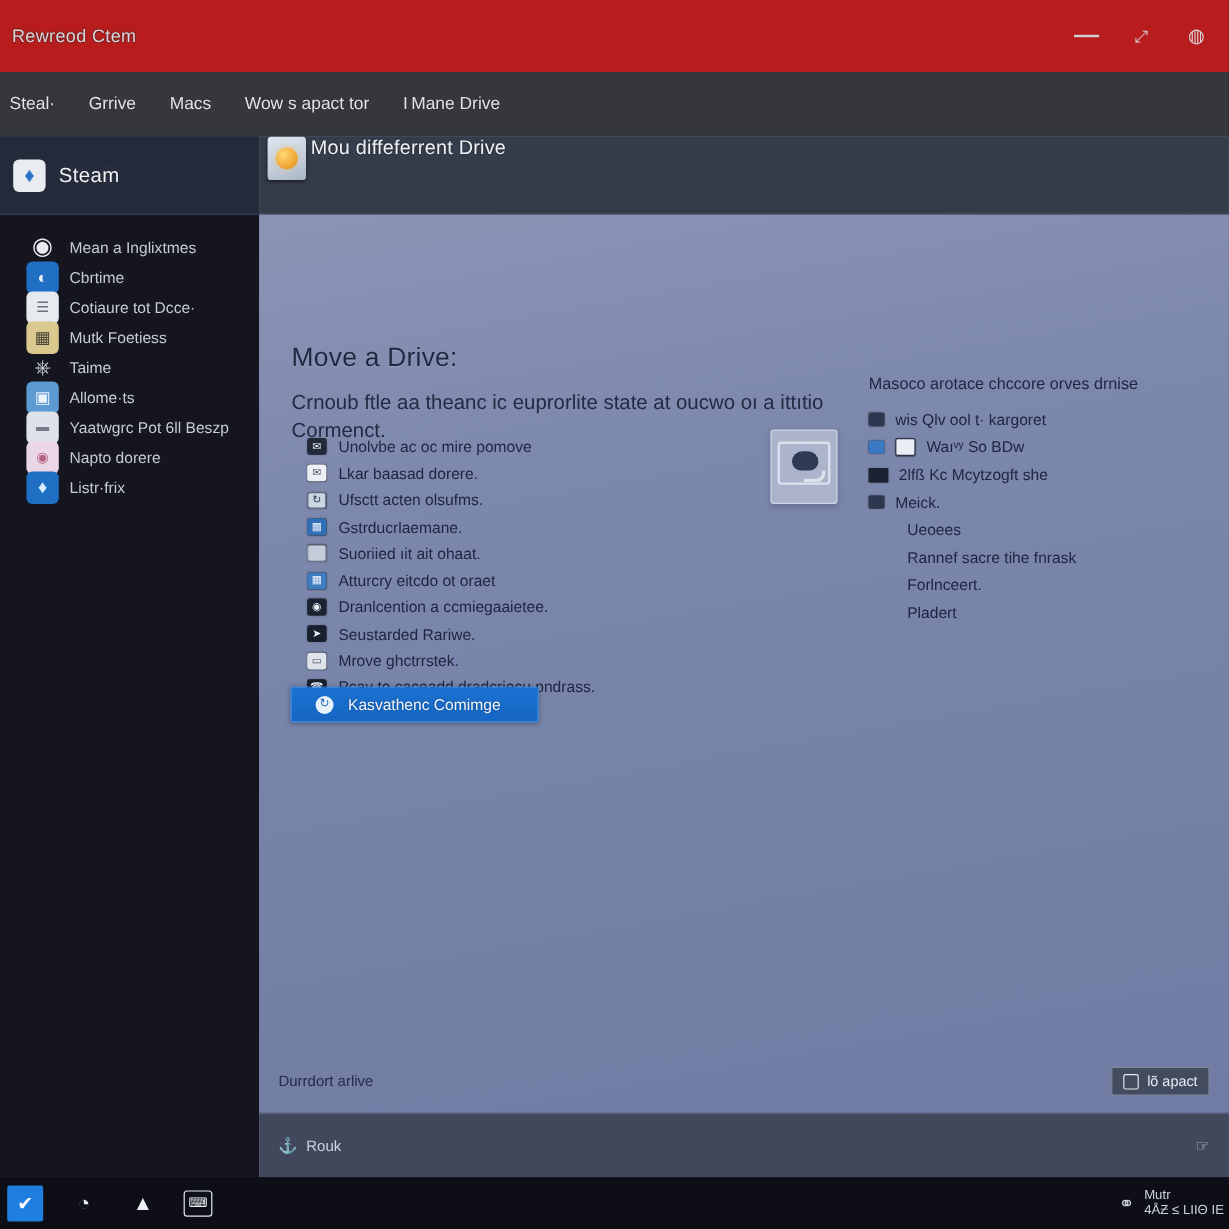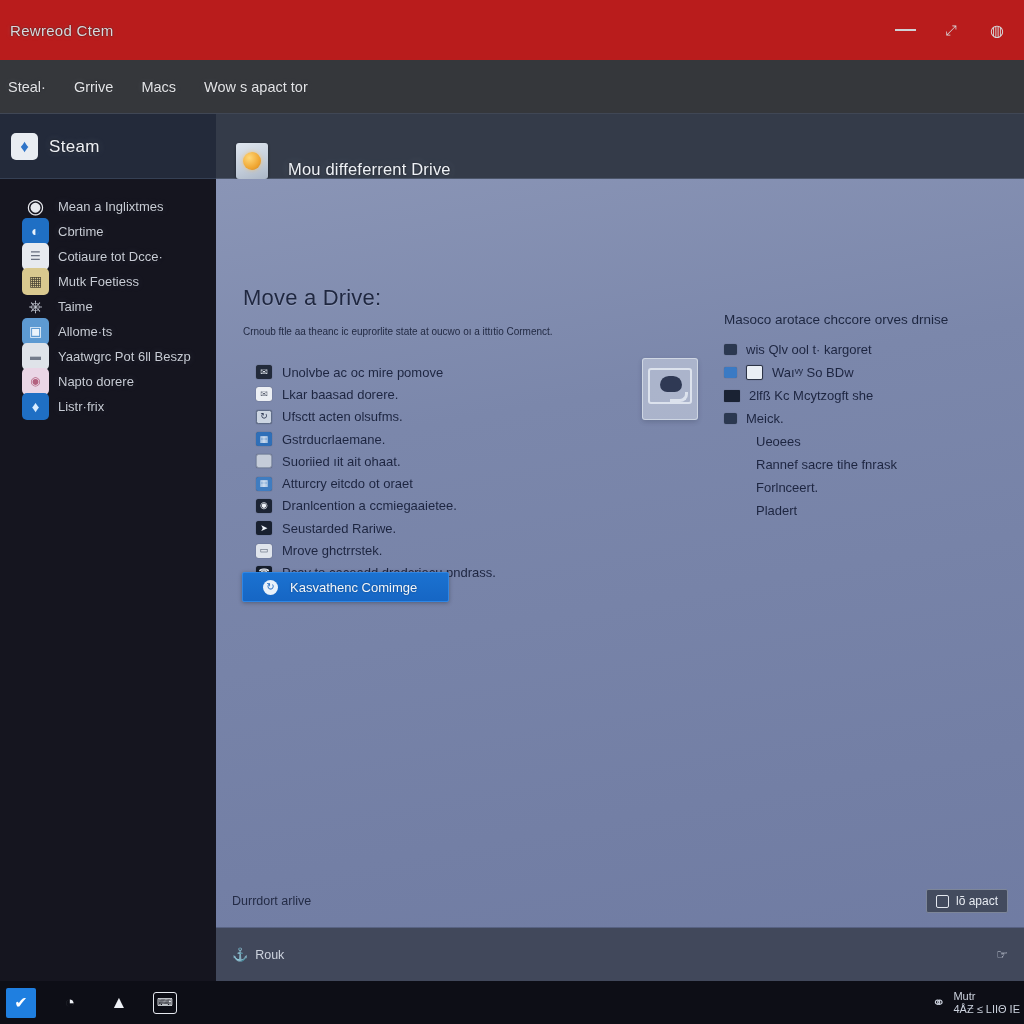--- a/index.html
+++ b/index.html
@@ -107,21 +107,21 @@
   .sb-list { padding-top:15px; }
   .sb-item + .sb-item { margin-top:0.5px; }
 
   
   .content {
     position:absolute; left:216px; top:0; width:808px; height:867px;
     background:#7b87ab;
   }
   .content-head {
     height:65px; background:#343b49;
-    display:flex; align-items:flex-end; gap:20px; padding-left:20px;
+    display:flex; align-items:flex-start; gap:4px; padding-left:7px;
     box-shadow:inset 0 -1px 0 rgba(110,125,155,.4);
   }
   .content-head .ch-title {
     color:#eef1f6; font-size:16.5px; letter-spacing:.2px;
     text-shadow:0 0 3px rgba(0,0,0,.65), 0 0 8px rgba(200,212,235,.3);
     filter:blur(.25px);
   }
   .ch-icon {
     width:32px; height:36px; border-radius:3px; position:relative;
     background:linear-gradient(160deg,#dfe6ef 0%,#c3cdda 60%,#aab6c6 100%);
@@ -141,21 +141,21 @@
 
   
   .page-h1 {
     position:absolute; left:27px; top:106px;
     color:#1f2740; font-size:22px; letter-spacing:.2px;
     text-shadow:0 1px 1px rgba(255,255,255,.18);
     filter:blur(.2px);
   }
   .page-sub {
     position:absolute; left:27px; top:146px; width:470px;
-    color:#222a43; font-size:10px; line-height:1.35;
+    color:#222a43; font-size:17px; line-height:1.35;
     filter:blur(.35px);
   }
 
   
   .bullets { position:absolute; left:40px; top:182px; width:470px; }
   .brow { display:flex; align-items:center; gap:10px; height:22.3px; }
   .brow .btxt {
     color:#1d2540; font-size:13px; white-space:nowrap;
     filter:blur(.4px);
   }
@@ -332,20 +332,21 @@
       <div class="win-btn" style="font-size:14px">⤢</div>
       <div class="win-btn" style="font-size:16px">◍</div>
     </div>
   </div>
 
   <div class="tabstrip">
     <div class="tab">Steal·</div>
     <div class="tab">Grrive</div>
     <div class="tab">Macs</div>
     <div class="tab">Wow s apact tor</div>
+    <div class="tab">I Mane Drive</div>
   </div>
 
   <div class="body-split">
 
     <div class="sidebar">
       <div class="sidebar-head">
         <div class="sb-icon steam">♦</div>
         <span class="label">Steam</span>
       </div>
       <div class="sb-list">

